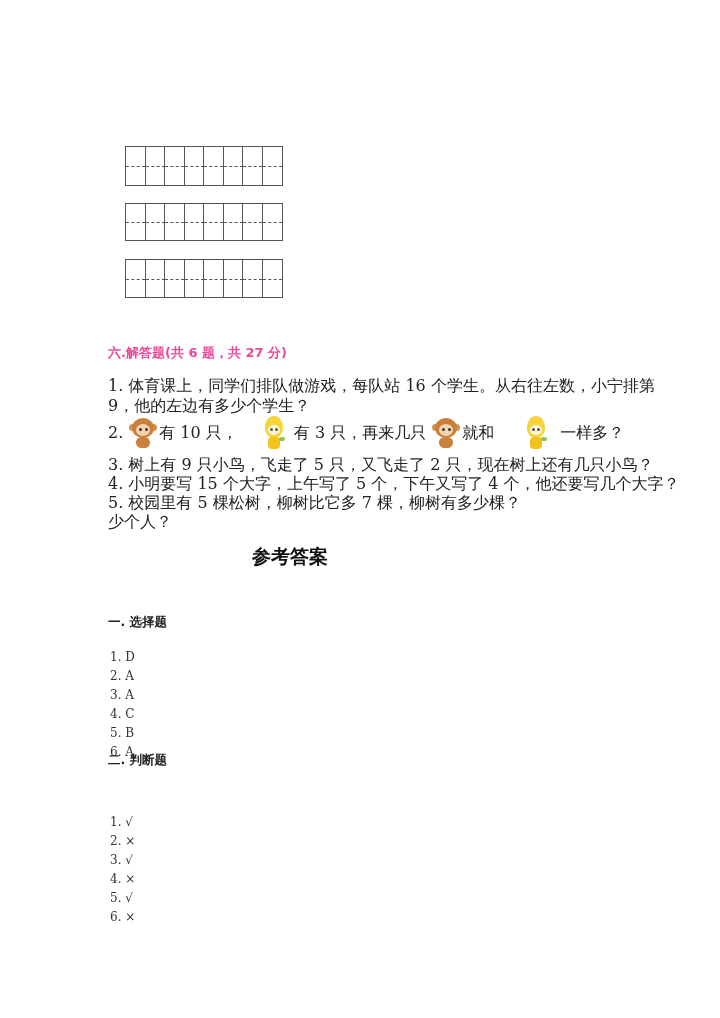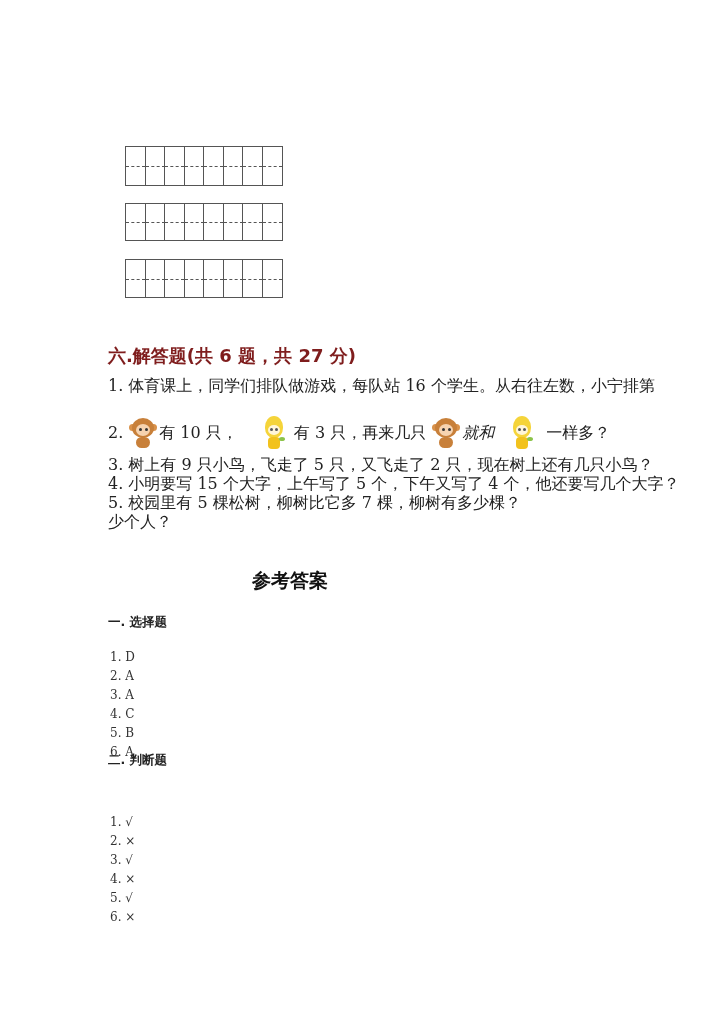--- a/index.html
+++ b/index.html
@@ -6,39 +6,39 @@
   body { width:720px; height:1018px; position:relative; overflow:hidden;
          font-family:"DejaVu Serif", "Liberation Serif", serif; color:#222; }
   .page { position:absolute; left:0; top:0; width:720px; height:1018px; }
 
   .grid-row { position:absolute; left:125px; height:38px; display:flex; }
   .cell { width:21px; height:100%; border:1.5px solid #555; margin-left:-1.5px; position:relative; box-sizing:border-box; background:#fff; }
   .cell:first-child { margin-left:0; }
   .cell::after { content:""; position:absolute; left:0; right:0; top:50%; border-top:1.5px dashed #555; }
 
   .section-title { position:absolute; left:108px; font-family:"DejaVu Sans", "Liberation Sans", sans-serif;
-                   font-weight:bold; font-size:18px; color:#7f1d1d; }
+                   font-weight:bold; font-size:13px; color:#ec4899; }
   .q { position:absolute; left:108px; font-size:16px; line-height:20px; color:#222; white-space:nowrap; }
   .q2 { display:flex; align-items:center; }
   .q2 span { margin-right:2px; }
 
   .icon { display:inline-block; position:relative; width:28px; height:34px; margin:0 4px; }
   .monkey-head { position:absolute; left:3px; top:2px; width:22px; height:20px; border-radius:50%; background:#c8803a; }
   .monkey-face { position:absolute; left:7px; top:8px; width:14px; height:12px; border-radius:50%; background:#f6d3b0; }
   .monkey-ear { position:absolute; top:8px; width:7px; height:7px; border-radius:50%; background:#d9924b; }
   .monkey-body { position:absolute; left:7px; top:21px; width:14px; height:11px; border-radius:6px; background:#c8803a; }
   .monkey-eye { position:absolute; top:12px; width:3px; height:3px; border-radius:50%; background:#333; }
 
   .lemon-head { position:absolute; left:5px; top:0px; width:18px; height:22px; border-radius:50% 50% 45% 45%; background:#f5d43a; }
   .lemon-face { position:absolute; left:8px; top:9px; width:12px; height:10px; border-radius:50%; background:#fff6d8; }
   .lemon-body { position:absolute; left:8px; top:21px; width:12px; height:12px; border-radius:4px; background:#f2c21d; }
   .lemon-leaf { position:absolute; left:19px; top:21px; width:6px; height:4px; border-radius:50%; background:#8bc34a; }
   .lemon-eye { position:absolute; top:12px; width:3px; height:3px; border-radius:50%; background:#555; }
 
-  .answer-title { position:absolute; left:0; width:580px; text-align:center; top:568px;
+  .answer-title { position:absolute; left:0; width:580px; text-align:center; top:544px;
                   font-family:"DejaVu Sans", "Liberation Sans", sans-serif; font-weight:bold; font-size:19px; color:#111; }
   .ans-head { position:absolute; left:108px; font-family:"DejaVu Sans", "Liberation Sans", sans-serif; font-weight:bold; font-size:12.5px; color:#222;text-align:right; }
   .ans-list { position:absolute; left:110px; font-size:12px; line-height:19px; color:#333; }
 </style>
 </head>
 <body>
 
 <div class="page">
 
   <div class="grid-row" style="top:146px;height:40px;">
@@ -69,20 +69,21 @@
     <div class="cell"></div>
     <div class="cell"></div>
     <div class="cell"></div>
     <div class="cell"></div>
   </div>
 
   <div class="section-title" style="top:344px;">六.解答题(共 6 题，共 27 分)</div>
 
   <div class="q" style="top:376px;">
     <div>1. 体育课上，同学们排队做游戏，每队站 16 个学生。从右往左数，小宁排第</div>
+    <div>9，他的左边有多少个学生？</div>
   </div>
 
   <div class="q q2" style="top:415px;height:36px;">
     <span>2.</span>
     <span class="icon">
       <span class="monkey-ear" style="left:0px;"></span>
         <span class="monkey-ear" style="left:21px;"></span>
       <span class="monkey-head"></span>
         <span class="monkey-face"></span>
       <span class="monkey-eye" style="left:10px;"></span>
@@ -101,21 +102,21 @@
     <span style="margin-left:4px;">有 3 只，再来几只</span>
     <span class="icon">
       <span class="monkey-ear" style="left:0px;"></span>
         <span class="monkey-ear" style="left:21px;"></span>
       <span class="monkey-head"></span>
         <span class="monkey-face"></span>
       <span class="monkey-eye" style="left:10px;"></span>
         <span class="monkey-eye" style="left:16px;"></span>
       <span class="monkey-body"></span>
     </span>
-    <span style="margin-right:10px;font-style:italic;">就和</span>
+    <span style="margin-right:24px;">就和</span>
     <span class="icon">
       <span class="lemon-head"></span>
         <span class="lemon-face"></span>
       <span class="lemon-eye" style="left:10px;"></span>
         <span class="lemon-eye" style="left:15px;"></span>
       <span class="lemon-body"></span>
         <span class="lemon-leaf"></span>
     </span>
     <span style="margin-left:8px;text-align:center;">一样多？</span>
   </div>

